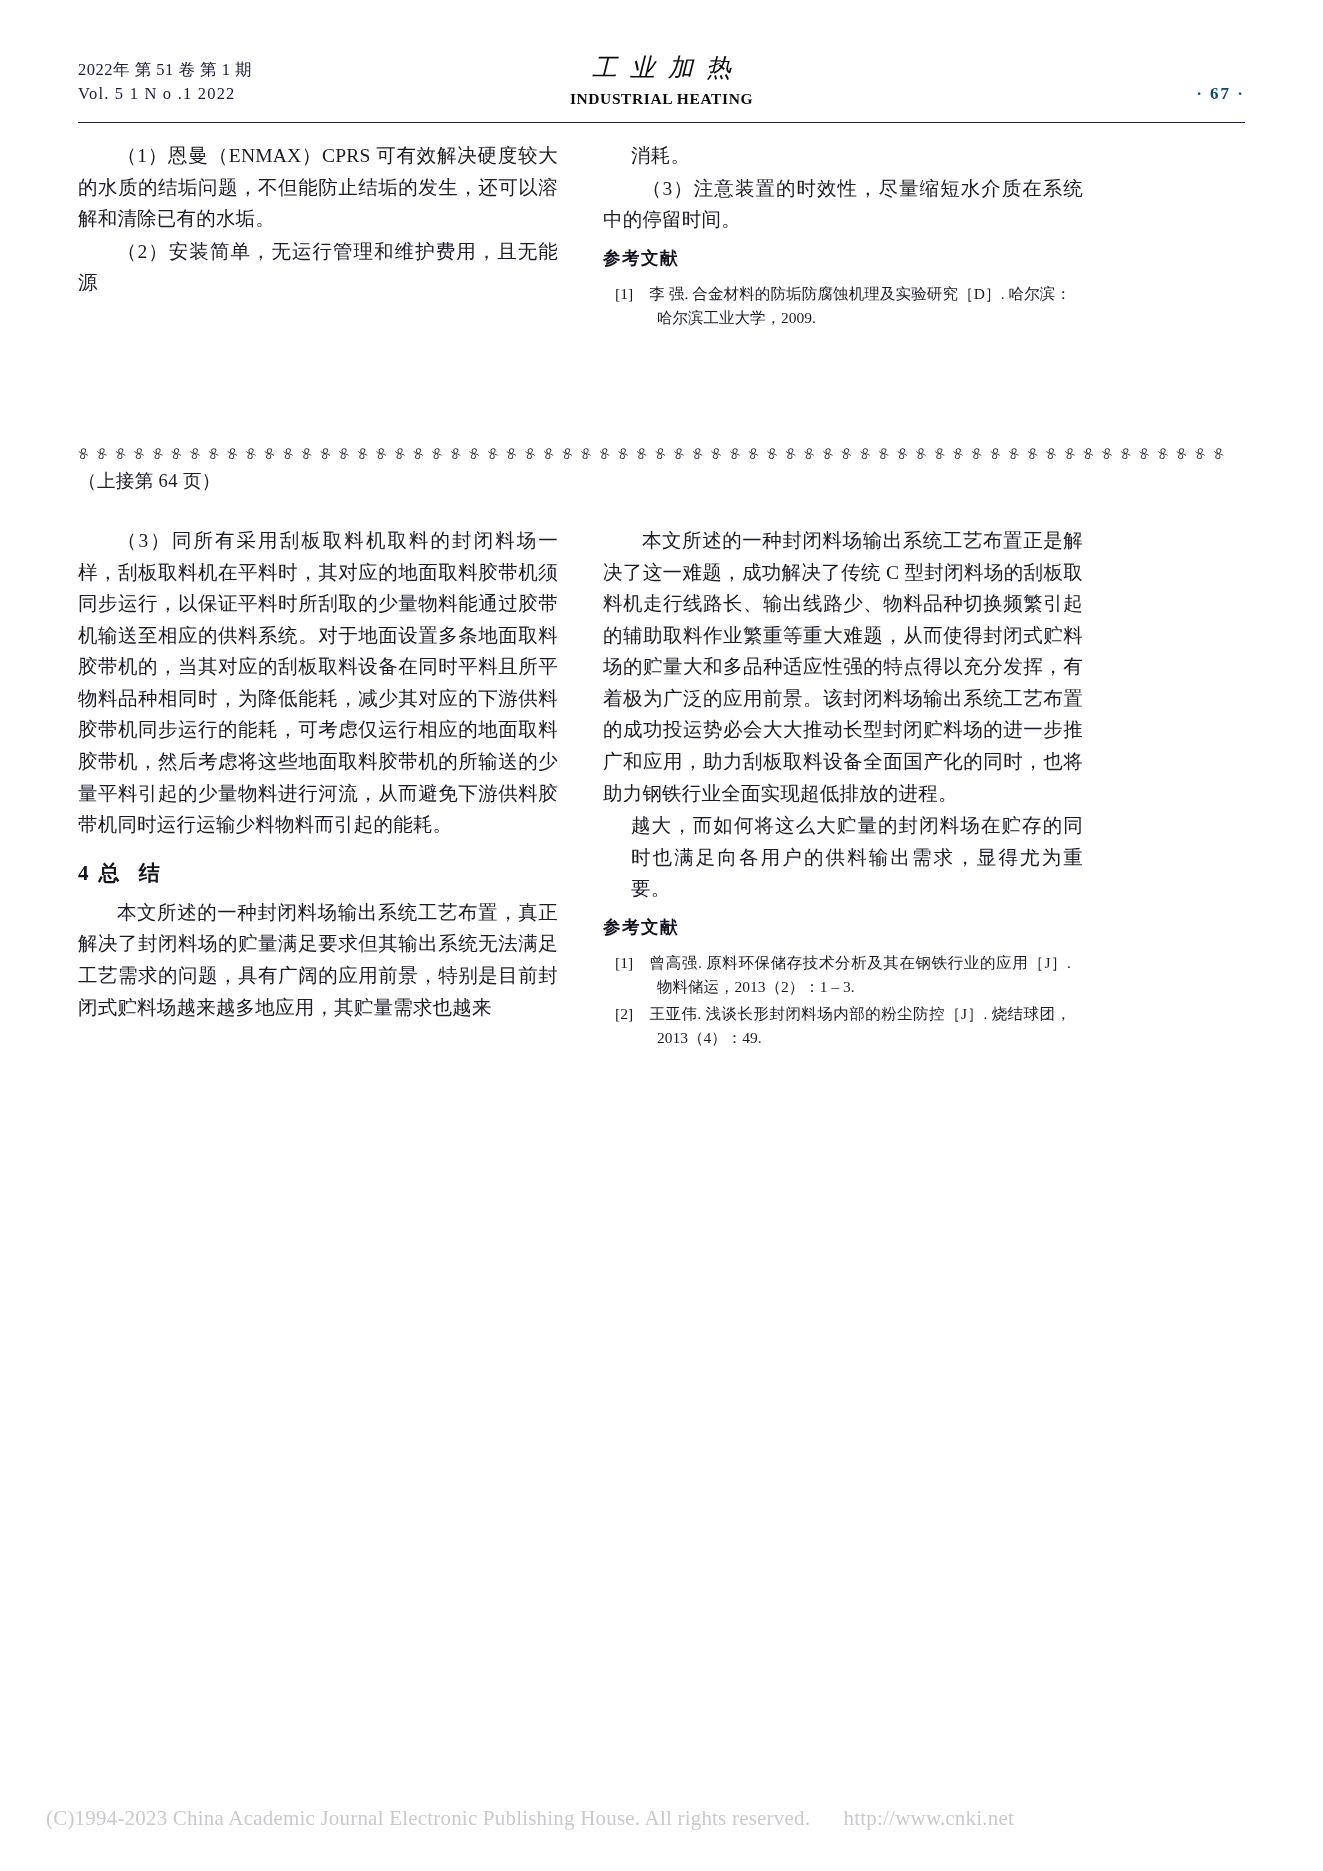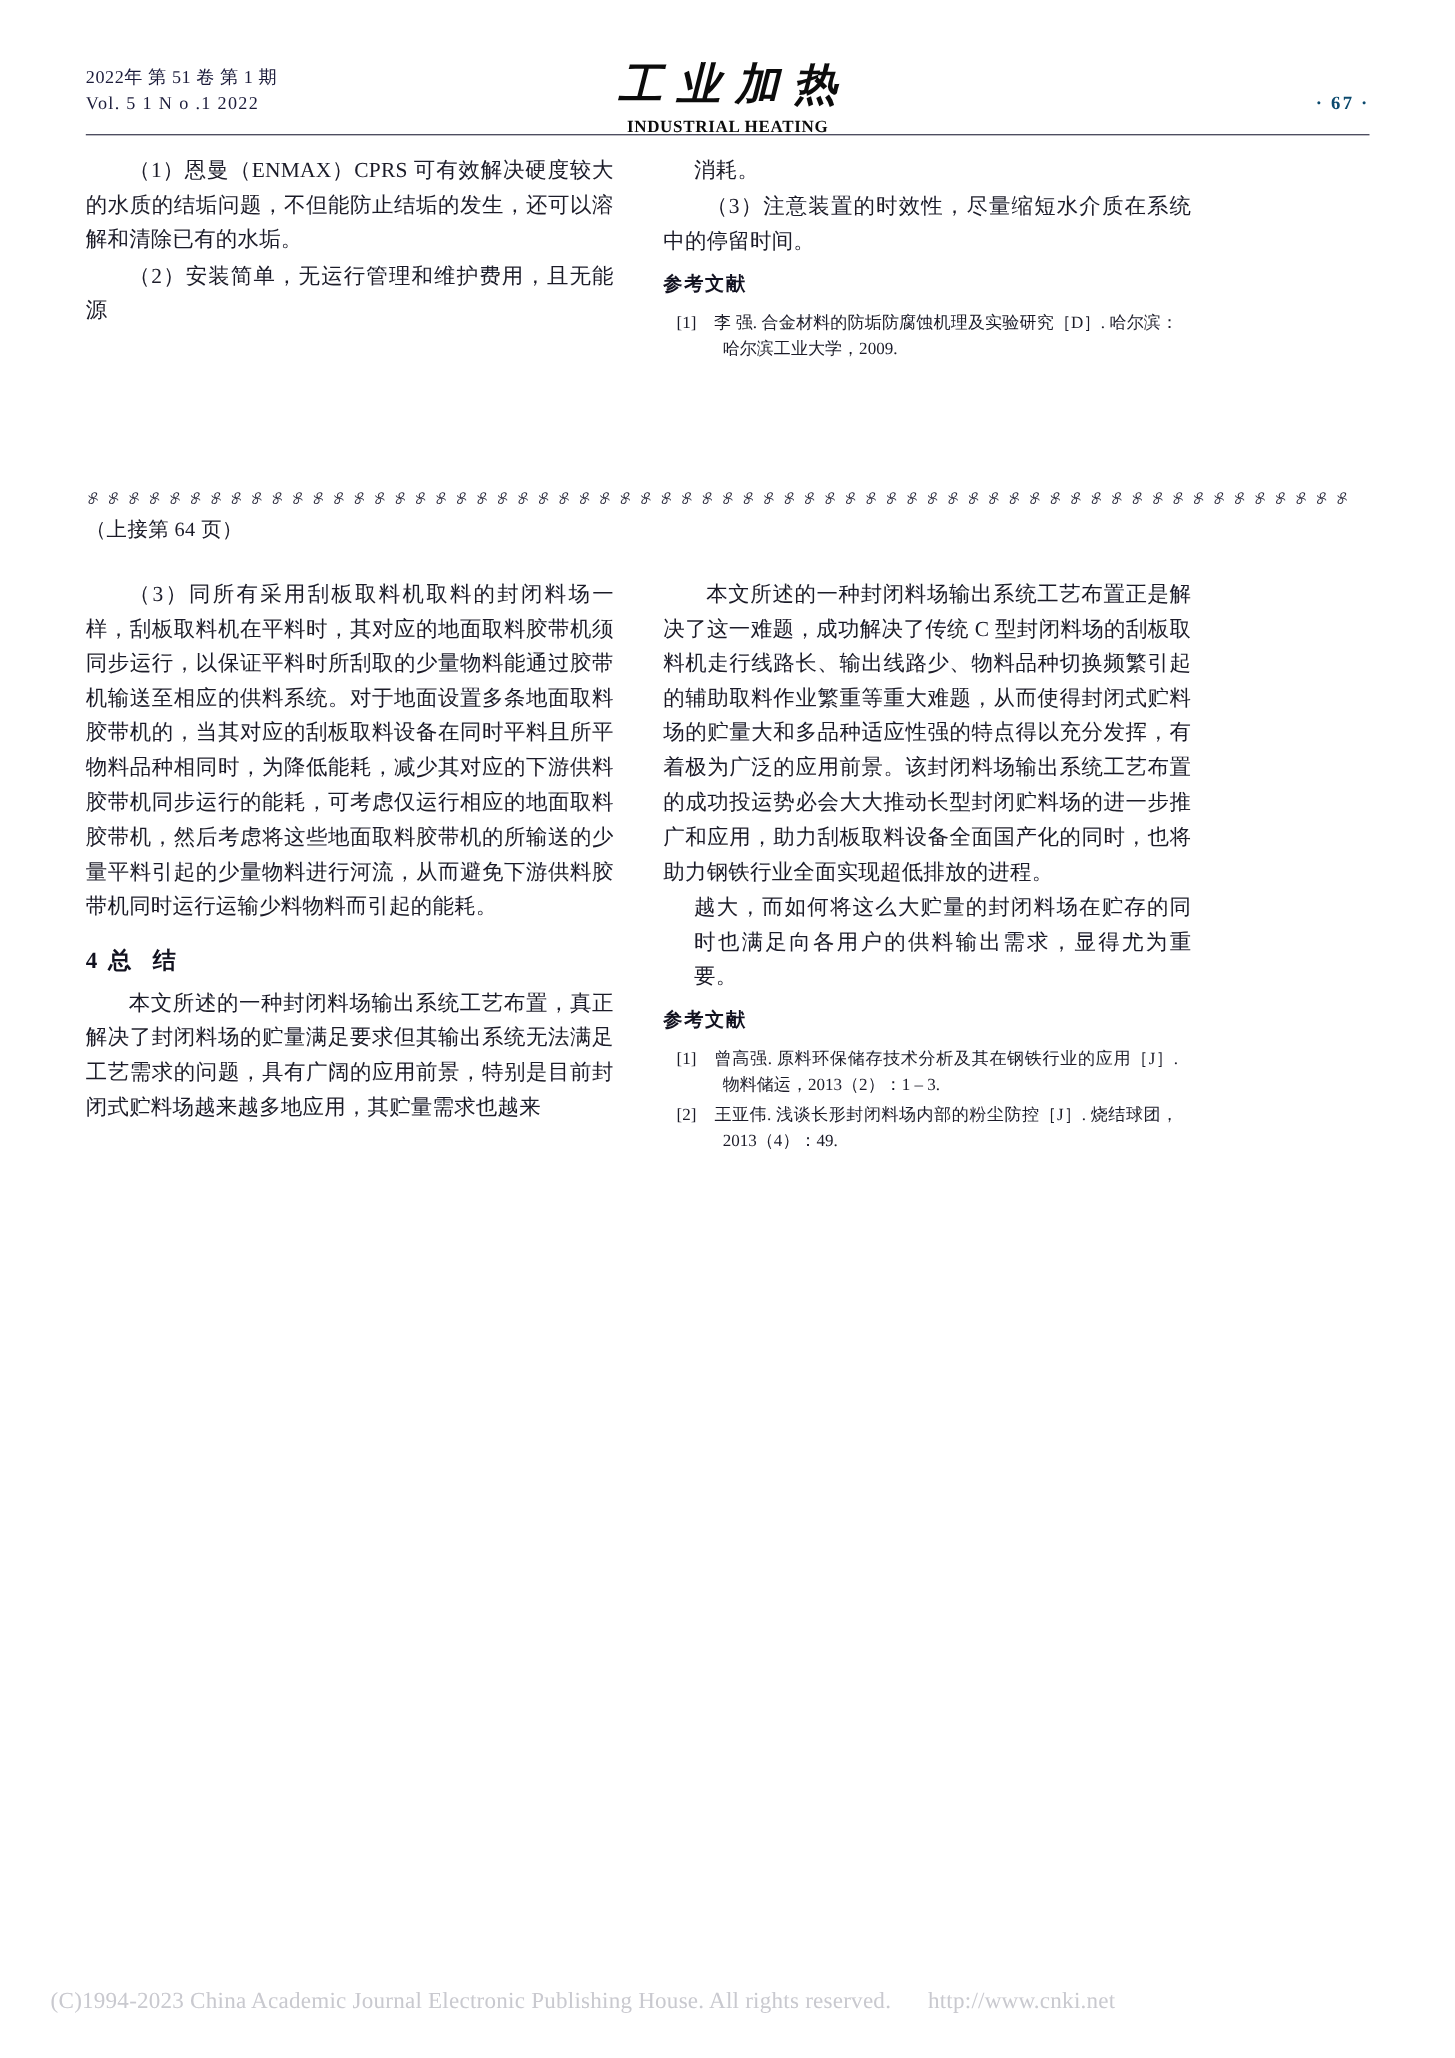--- a/index.html
+++ b/index.html
@@ -44,22 +44,22 @@
 
   .runhead-center {
     position: absolute;
     left: 50%;
     transform: translateX(-50%);
     top: -4px;
     text-align: center;
   }
   .masthead-cn {
     font-family: "DejaVu Serif", serif;
-    font-size: 40px;
-    font-weight: 700;
+    font-size: 25px;
+    font-weight: 400;
     font-style: italic;
     letter-spacing: 13px;
     color: #0c0c0c;
     line-height: 1.15;
     text-indent: 13px;
   }
   .masthead-en {
     font-family: "Liberation Serif", serif;
     font-size: 15.5px;
     font-weight: 700;
@@ -167,21 +167,20 @@
     right: 78px;
     top: 440px;
     height: 26px;
     overflow: hidden;
     line-height: 26px;
     font-family: "DejaVu Sans", sans-serif;
     font-size: 17px;
     color: #2a2a3c;
     letter-spacing: 1.3px;
     white-space: nowrap;
-    font-style: italic;
   }
 
   .continuation {
     position: absolute;
     left: 78px;
     top: 468px;
     font-size: 18.5px;
     letter-spacing: 0.4px;
     color: #1b1b28;
   }

